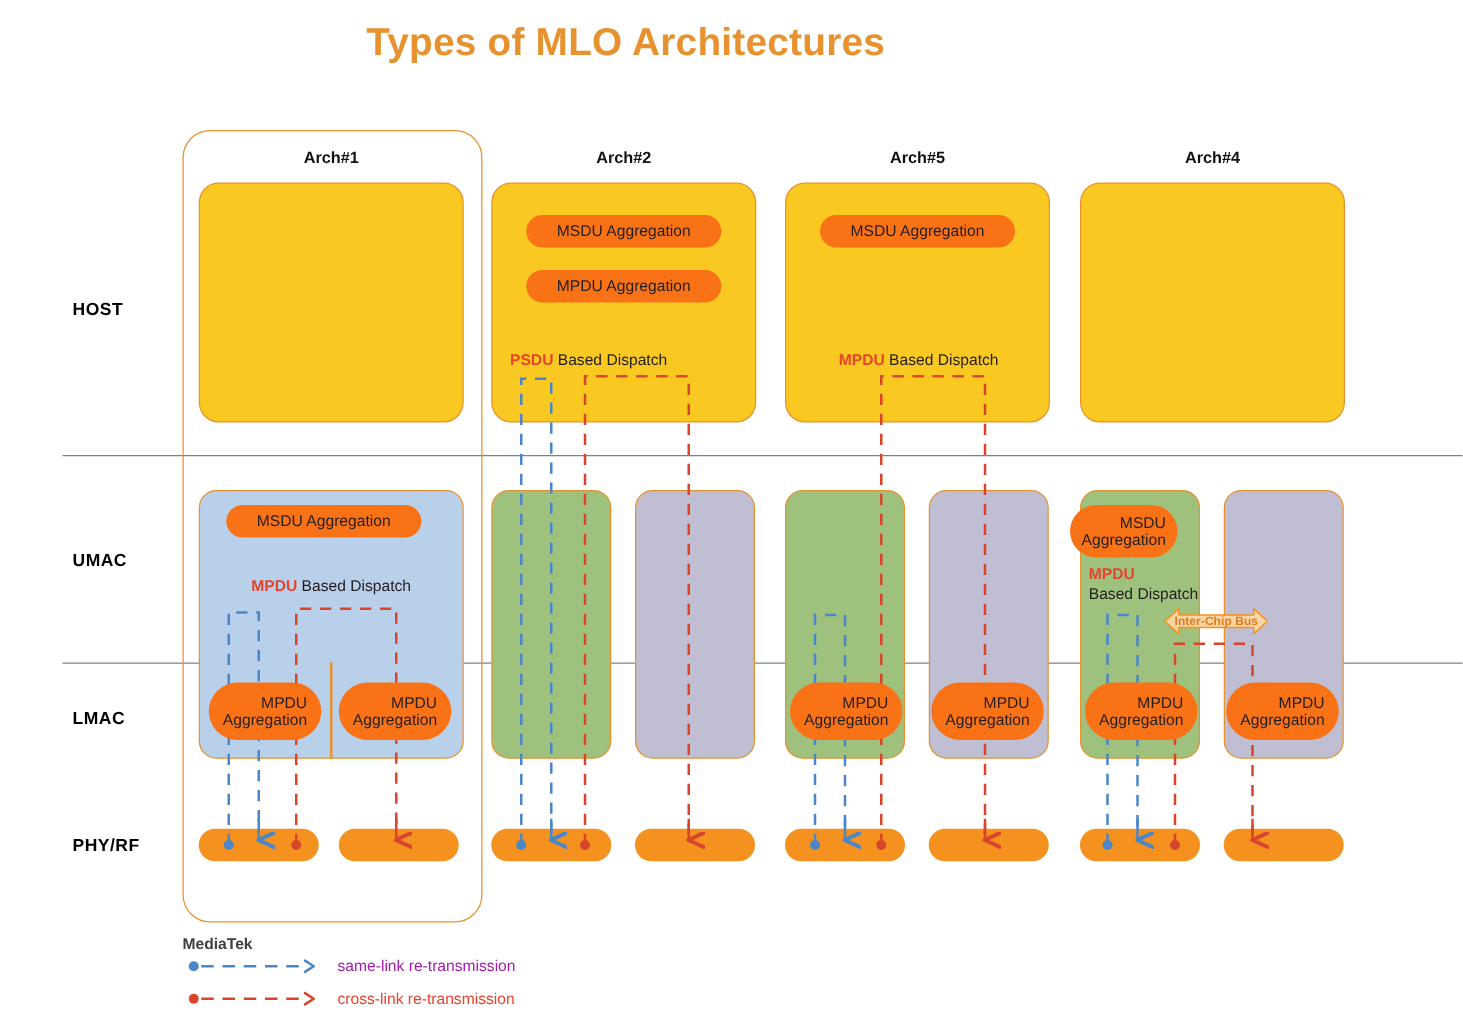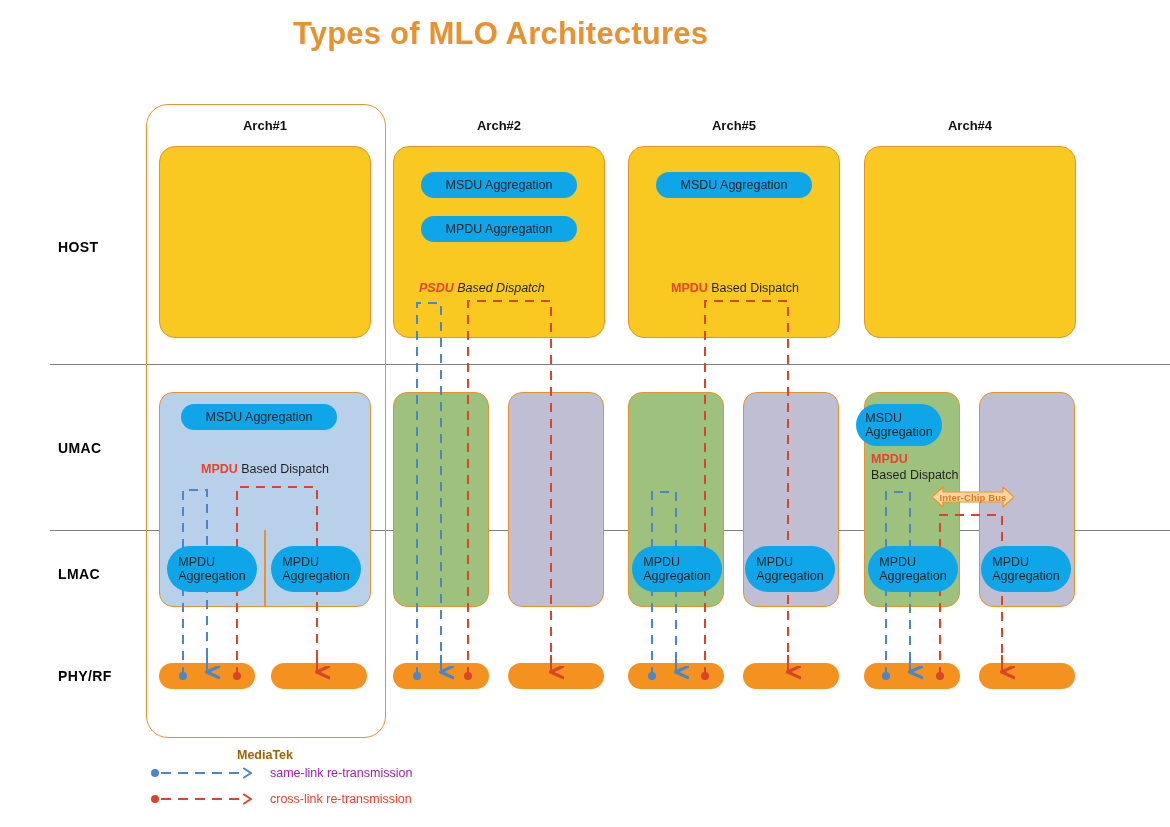--- a/index.html
+++ b/index.html
@@ -43,22 +43,22 @@
   .box.host{background:#f9c922;border-radius:16px;}
   .box.blue{background:#b9d0ea;}
   .box.green{background:#9ec27e;}
   .box.purple{background:#c0bed3;}
 
   
   .split{position:absolute;width:1.6px;background:#e8922f;}
 
   
   .pill{
-    position:absolute;box-sizing:border-box;background:#0ea5e9;border-radius:999px;
-    display:flex;align-items:center;justify-content:center;text-align:left;
+    position:absolute;box-sizing:border-box;background:#f97316;border-radius:999px;
+    display:flex;align-items:center;justify-content:center;text-align:right;
     font-size:12.5px;color:#231f20;line-height:1.15;z-index:6;
   }
   .pill.two{font-size:12.5px;}
 
   
   .dispatch{position:absolute;font-size:12.5px;color:#231f20;z-index:7;white-space:nowrap;}
   .dispatch .hl{color:#e8432b;font-weight:bold;}
   .dispatch.stacked{white-space:normal;line-height:1.25;}
 
   
@@ -69,21 +69,21 @@
 
   
   .icb{
     position:absolute;z-index:9;display:flex;align-items:center;justify-content:center;
     font-size:9.5px;font-weight:bold;color:#e07b1f;letter-spacing:.1px;
   }
   .icb .icb-bg{position:absolute;left:0;top:0;width:100%;height:100%;}
   .icb span{position:relative;z-index:2;}
 
   
-  .mediatek{position:absolute;left:146px;top:748px;width:238px;text-align:center;font-size:12.5px;font-weight:bold;color:#a16207;}
+  .mediatek{position:absolute;left:146px;top:748px;width:238px;text-align:left;font-size:12.5px;font-weight:bold;color:#404040;}
 
   
   .legend{position:absolute;left:150px;top:760px;}
   .legend-row{position:relative;height:26px;display:flex;align-items:center;}
   .legend-row svg{display:block;}
   .legend-text{font-size:12.5px;margin-left:10px;}
   .legend-text.blue{color:#a21caf;}
   .legend-text.red{color:#e8432b;}
 </style>
 </head>
@@ -108,21 +108,21 @@
   <div class="arch-head ah3">Arch#5</div>
   <div class="arch-head ah4">Arch#4</div>
 
   <div class="box host" style="left:159px;top:146px;width:212px;height:192px;"></div>
   <div class="box host" style="left:393px;top:146px;width:212px;height:192px;"></div>
   <div class="box host" style="left:628px;top:146px;width:212px;height:192px;"></div>
   <div class="box host" style="left:864px;top:146px;width:212px;height:192px;"></div>
 
   <div class="pill" style="left:421px;top:172px;width:156px;height:26px;">MSDU Aggregation</div>
   <div class="pill" style="left:421px;top:216px;width:156px;height:26px;">MPDU Aggregation</div>
-  <div class="dispatch" style="left:419px;top:281px;font-style:italic;">
+  <div class="dispatch" style="left:408px;top:281px;">
     <span class="hl">PSDU</span><span> Based Dispatch</span>
   </div>
 
   <div class="pill" style="left:656px;top:172px;width:156px;height:26px;">MSDU Aggregation</div>
   <div class="dispatch" style="left:671px;top:281px;">
     <span class="hl">MPDU</span><span> Based Dispatch</span>
   </div>
 
   <div class="box blue" style="left:159px;top:392px;width:212px;height:215px;"></div>
   <div class="split" style="left:264px;top:530px;height:77px;"></div>

